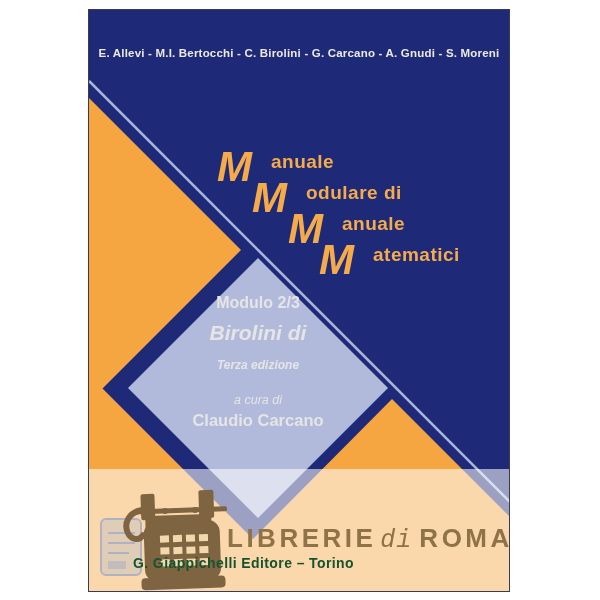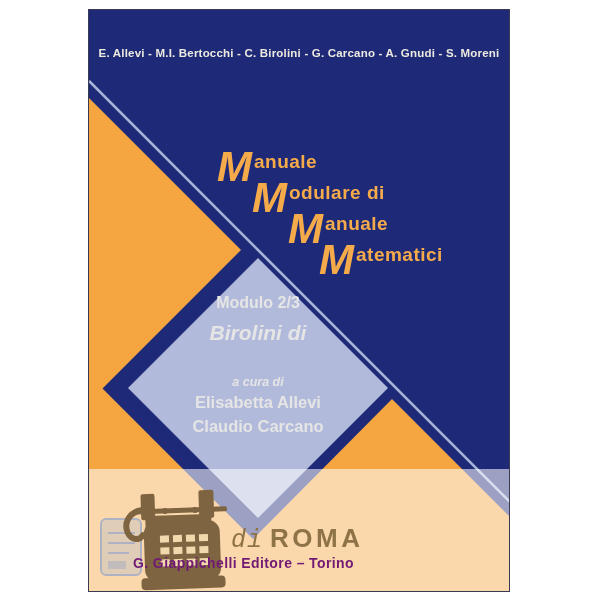--- a/index.html
+++ b/index.html
@@ -12,48 +12,48 @@
          border:1px solid #3a3a52;}
   #cover svg.bg{position:absolute;left:0;top:0;}
 
   .authors{position:absolute;left:0;top:37px;width:100%;text-align:center;
            color:#ece9df;font-size:11.5px;font-weight:bold;letter-spacing:.2px;}
 
   
   .mrow{position:absolute;display:flex;align-items:flex-start;color:#f6ab4a;white-space:nowrap;}
   .mrow .big-m{font-size:42px;line-height:.82;font-weight:bold;font-style:italic;
                letter-spacing:-1px;}
-  .mrow .m-word{font-size:19px;font-weight:bold;letter-spacing:.5px;margin-left:3px;margin-top:1px;}
+  .mrow .m-word{font-size:19px;font-weight:bold;letter-spacing:.5px;margin-left:20px;margin-top:1px;}
   #mrow1{left:128px;top:140px;}
   #mrow2{left:163px;top:171px;}
   #mrow3{left:199px;top:202px;}
   #mrow4{left:230px;top:233px;}
 
   
   .panel-text{position:absolute;left:29px;top:284px;width:280px;text-align:center;
               color:#e5e5e5;}
   .module-label{font-size:16px;font-weight:bold;}
   .subtitle{font-size:21px;font-weight:bold;font-style:italic;line-height:1.38;margin-top:7px;}
   .edition{font-size:12px;font-weight:bold;font-style:italic;margin-top:10px;}
-  .curated-label{font-size:12.5px;font-weight:bold;font-style:italic;margin-top:27px;}
+  .curated-label{font-size:12.5px;font-weight:normal;font-style:italic;margin-top:21px;}
   .curator{font-size:16.5px;font-weight:bold;line-height:1.35;margin-top:2px;}
 
   
   #fade-band{position:absolute;left:0;top:459px;width:422px;height:124px;
              background:rgba(255,255,255,0.56);}
   #stamp-wrap{position:absolute;left:99px;top:517px;width:46px;height:62px;opacity:.7;}
   #register-wrap{position:absolute;left:116px;top:483px;width:124px;height:112px;
                  transform:rotate(-2deg);}
   #librerie-line{position:absolute;left:227px;top:523px;display:flex;align-items:baseline;
                  color:#8d7347;white-space:nowrap;}
   .librerie-caps{font-size:26px;font-weight:bold;letter-spacing:3.5px;}
   .librerie-di{font-family:Liberation Mono, monospace;font-style:italic;font-size:25px;
                margin:0 7px 0 4px;letter-spacing:1px;}
   #publisher-line{position:absolute;left:133px;top:555px;font-size:14px;font-weight:bold;
-                  color:#701a75;letter-spacing:.4px;white-space:nowrap;}
+                  color:#14532d;letter-spacing:.4px;white-space:nowrap;}
 </style>
 </head>
 <body>
 
 <div id="stage">
 
   <div id="cover">
 
     <svg class="bg" width="422" height="583" viewBox="0 0 422 583">
       <rect x="0" y="0" width="422" height="583" fill="#1e2a78"></rect>
@@ -84,22 +84,22 @@
     <div class="mrow" id="mrow4">
       <span class="big-m">M</span>
       <span class="m-word">atematici</span>
     </div>
 
     <div class="panel-text">
       <div class="module-label">Modulo 2/3</div>
       <div class="subtitle">
         <div>Birolini di</div>
       </div>
+      <div class="edition">Terza edizione</div>
       <div class="curated-label">a cura di</div>
-      <div class="curator">Elisabetta Allevi</div>
       <div class="curator">Claudio Carcano</div>
     </div>
 
     <div id="fade-band"></div>
   </div>
 
   <div id="stamp-wrap">
     <svg width="46" height="62" viewBox="0 0 46 62">
       <rect x="2" y="2" width="40" height="56" rx="5" fill="rgba(160,178,215,0.42)" stroke="#8fa3cc" stroke-width="2"></rect>
       <line x1="9" y1="16" x2="36" y2="16" stroke="#8fa3cc" stroke-width="2"></line>
@@ -140,19 +140,20 @@
           <rect x="83" y="64" width="9" height="7"></rect>
         <rect x="44" y="76" width="9" height="7"></rect>
           <rect x="57" y="76" width="9" height="7"></rect>
         <rect x="70" y="76" width="9" height="7"></rect>
           <rect x="83" y="76" width="9" height="7"></rect>
       </g>
     </svg>
   </div>
 
   <div id="librerie-line">
+    <span class="librerie-caps">LIBRERIE</span>
     <span class="librerie-di">di</span>
     <span class="librerie-caps">ROMA</span>
   </div>
 
   <div id="publisher-line">G. Giappichelli Editore – Torino</div>
 
 </div>
 
 </body></html>

